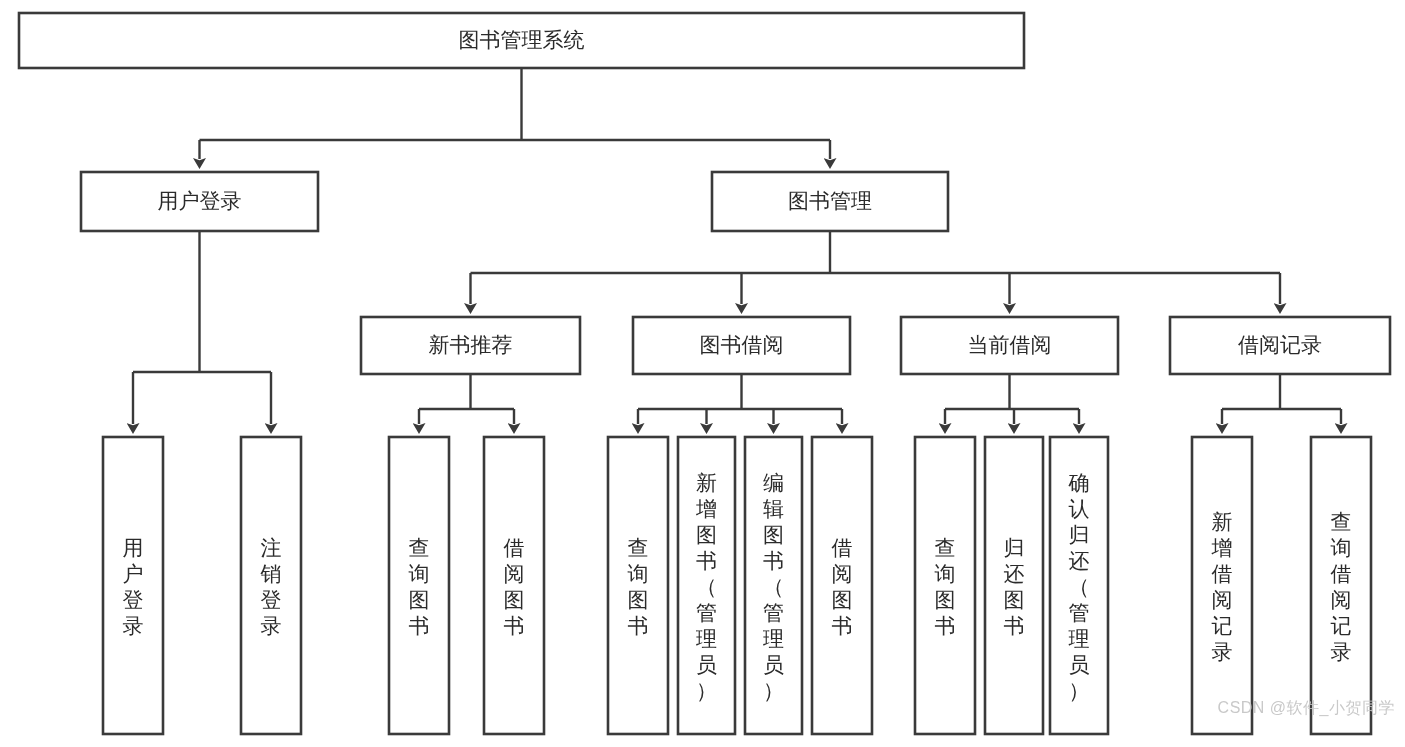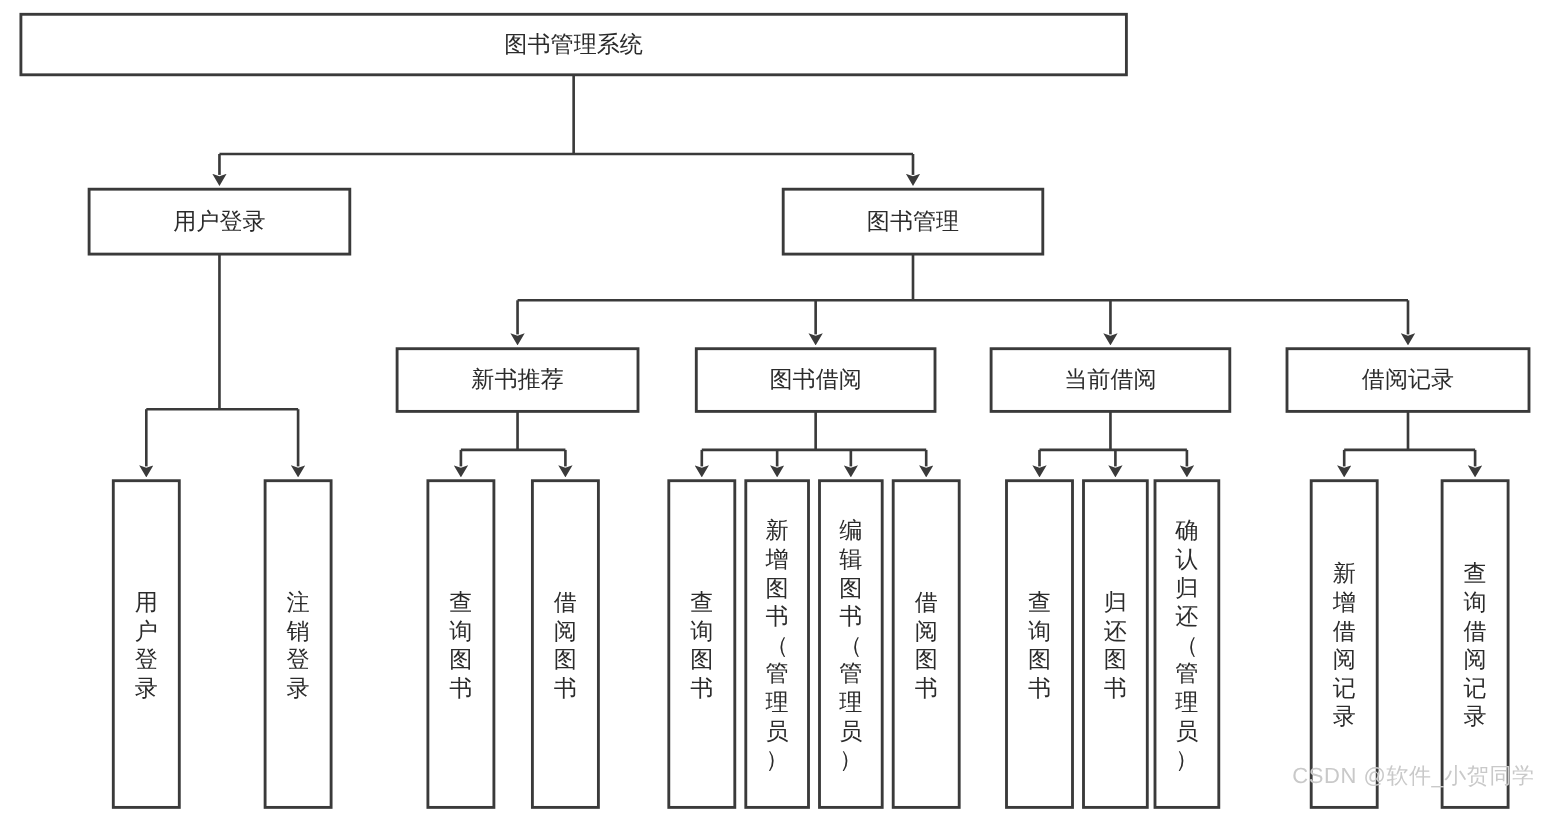--- a/index.html
+++ b/index.html
@@ -51,21 +51,21 @@
     font-family: "Liberation Sans", "DejaVu Sans", sans-serif;
     font-size: 21px;
     fill: #2b2b2b;
     text-anchor: middle;
   }
   .watermark {
     position: absolute;
     right: 10px;
     bottom: 6px;
     font-family: "Liberation Sans", "DejaVu Sans", sans-serif;
-    font-size: 20px;
+    font-size: 16px;
     color: #c9c9c9;
     letter-spacing: 0.5px;
     white-space: nowrap;
     user-select: none;
   }
 </style>
 </head>
 <body>
 
 <div id="diagram-root">

